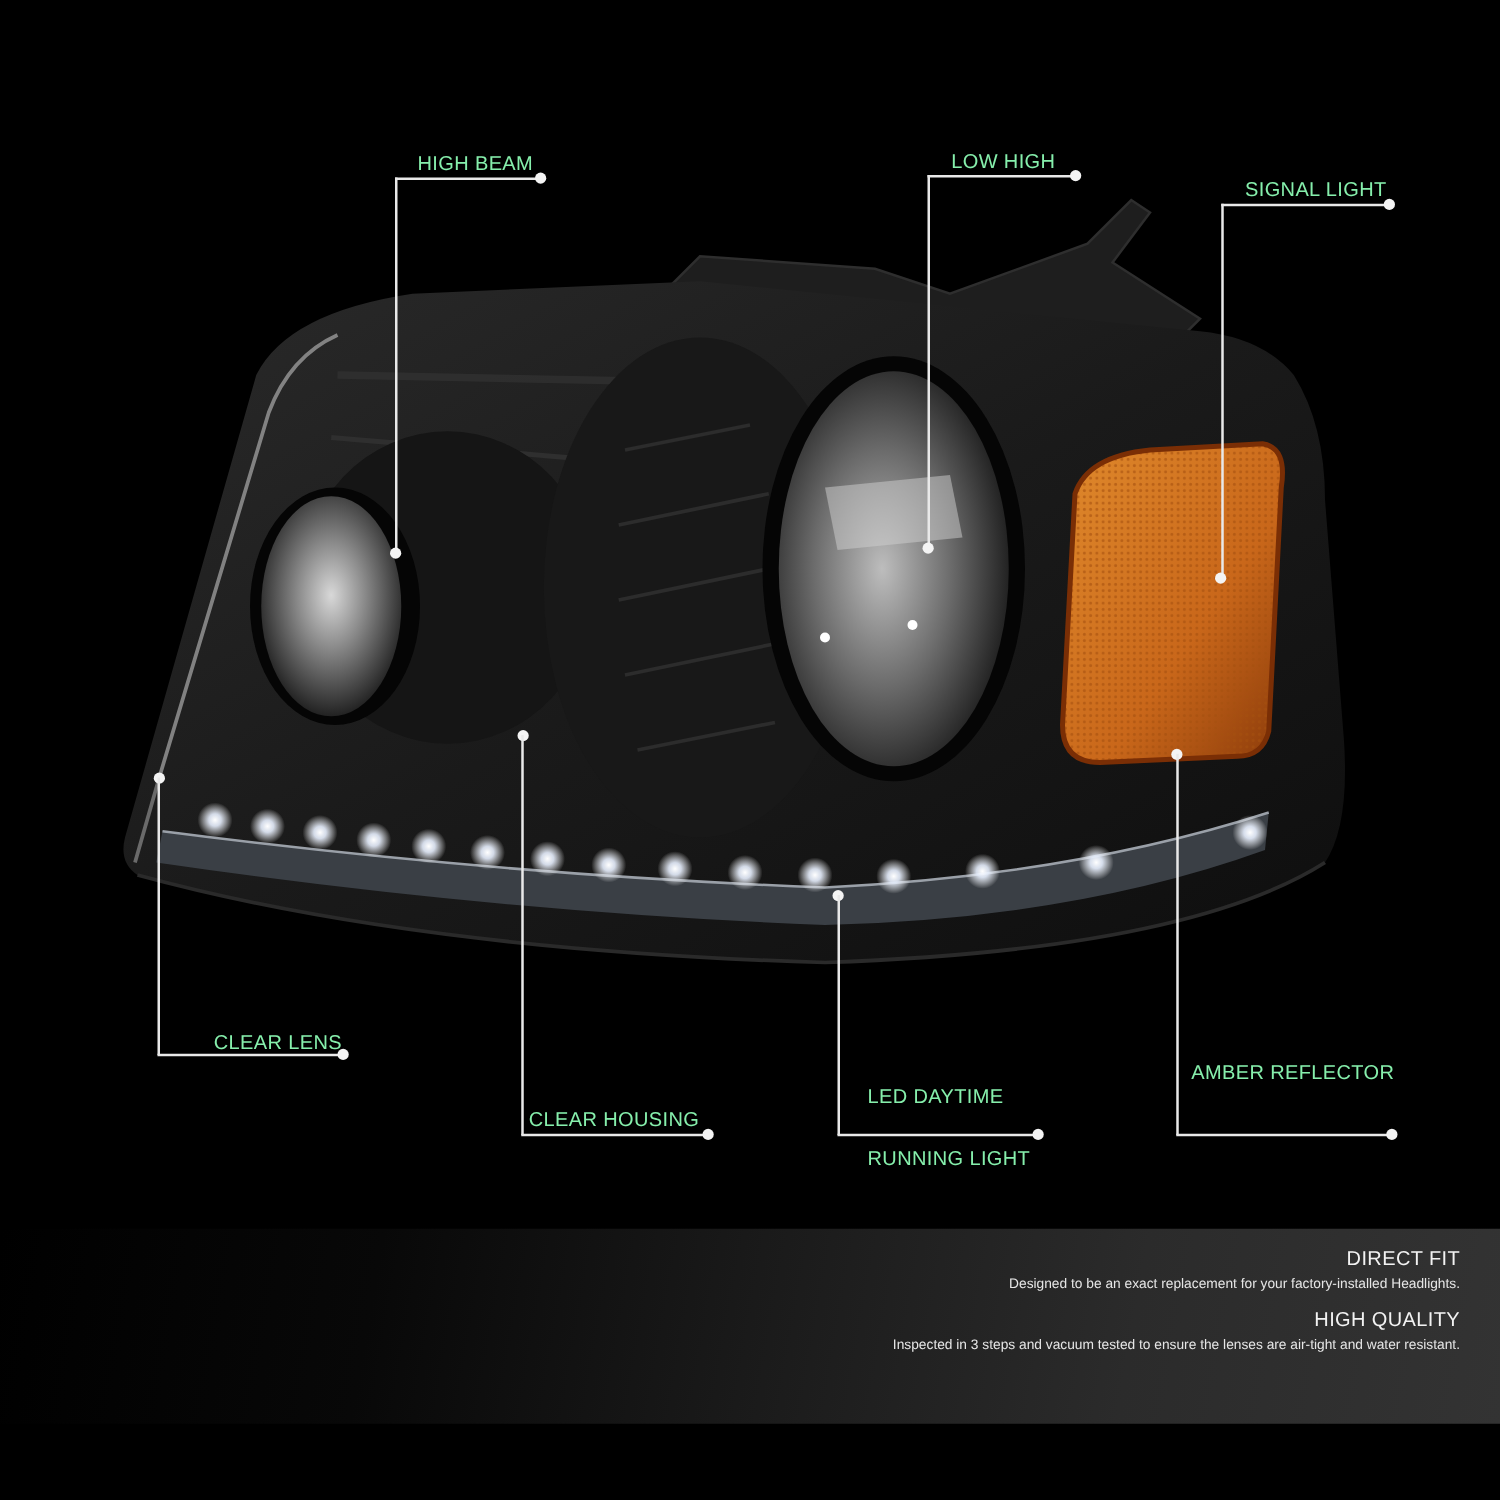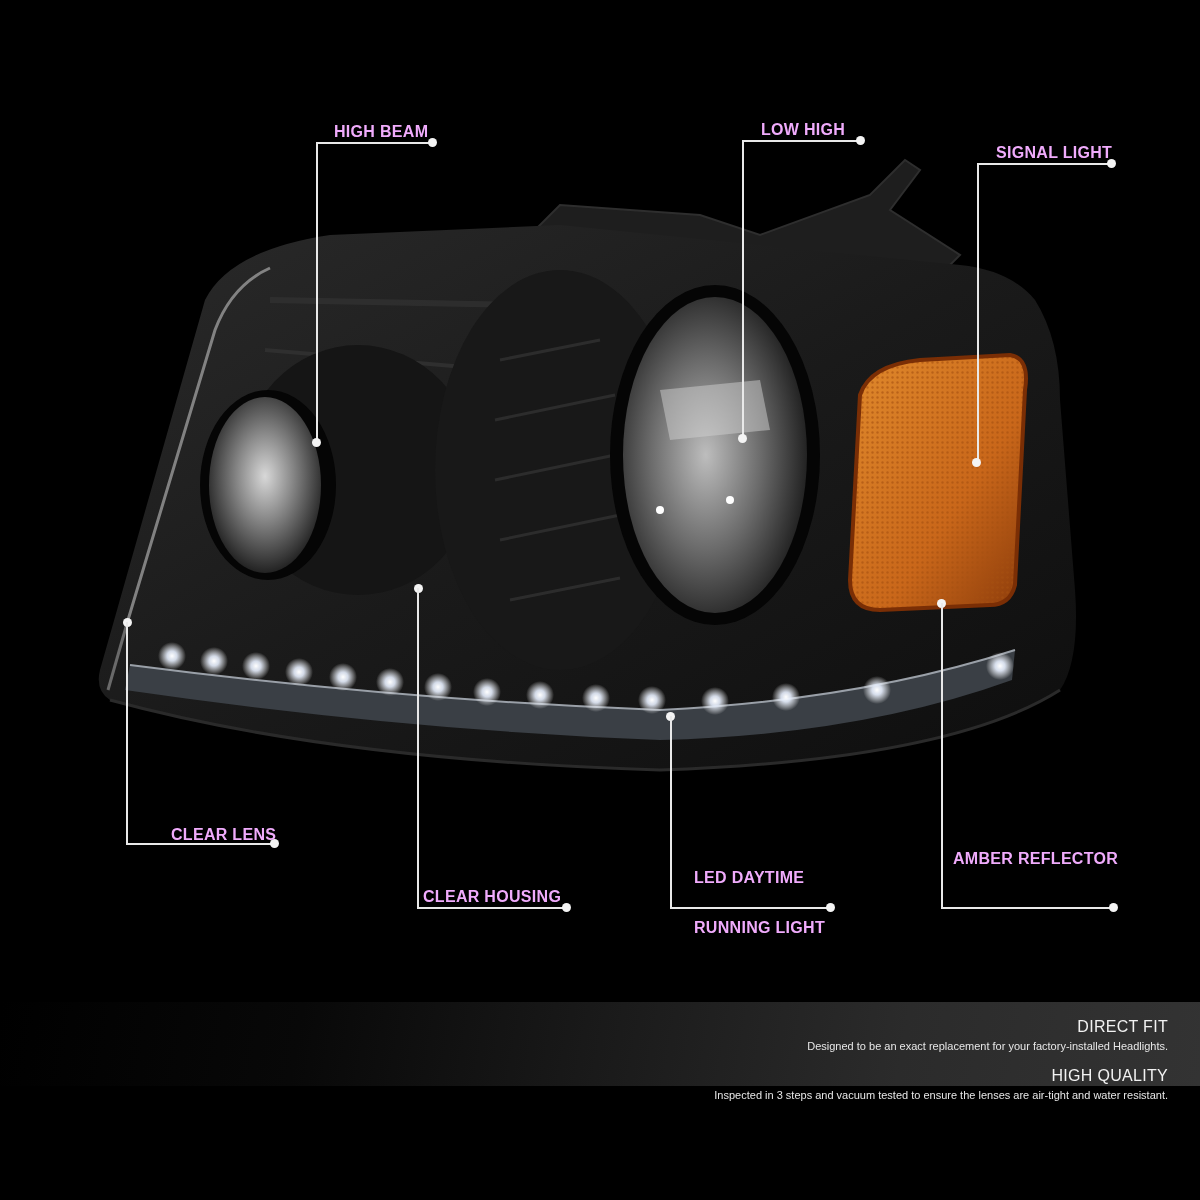--- a/index.html
+++ b/index.html
@@ -9,29 +9,28 @@
     .stage { position: absolute; left: 0; top: 0; width: 1200px; height: 1200px; background: #000; }
 
     
     .headlight { position: absolute; left: 0; top: 0; width: 1200px; height: 980px; }
     .housing-svg { position: absolute; left: 0; top: 0; width: 1200px; height: 980px; }
 
     
     .callout-line { position: absolute; background: #e9e9e9; }
     .callout-dot { position: absolute; width: 9px; height: 9px; border-radius: 50%; background: #f4f4f4; }
     .callout-label {
-      position: absolute; font-size: 16px; letter-spacing: 0.3px; color: #f0abfc;
-      white-space: nowrap; line-height: 20px; font-weight: bold;
+      position: absolute; font-size: 16px; letter-spacing: 0.3px; color: #86efac;
+      white-space: nowrap; line-height: 20px; font-weight: normal;
     }
 
     
     .banner {
-      position: absolute; left: 0; top: 983px; width: 1200px; height: 84px;
+      position: absolute; left: 0; top: 983px; width: 1200px; height: 156px;
       background: linear-gradient(100deg, #000 0%, #080808 25%, #1a1a1a 50%, #2b2b2b 75%, #333 100%);
-      margin-top: 19px;
     }
     .feature { position: absolute; right: 32px; text-align: right; }
     .feature-title { font-size: 16px; color: #f2f2f2; letter-spacing: 0.3px; line-height: 20px; }
     .feature-desc { font-size: 11px; color: #e6e6e6; line-height: 18px; white-space: nowrap; }
   </style>
 </head>
 <body>
 
 <div class="stage">
 

